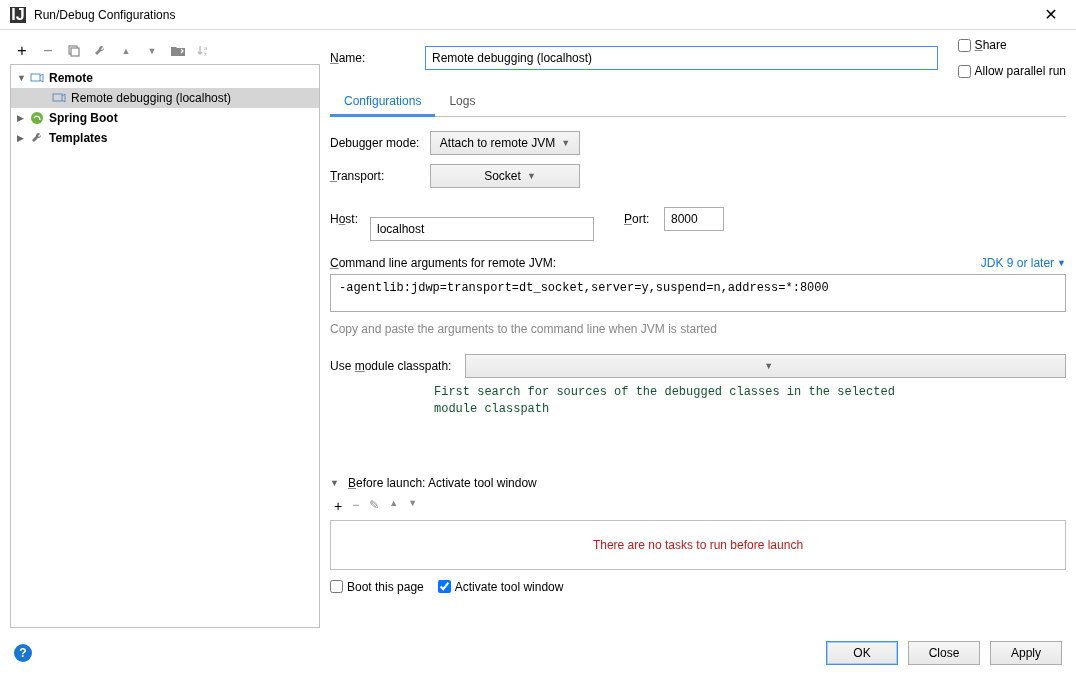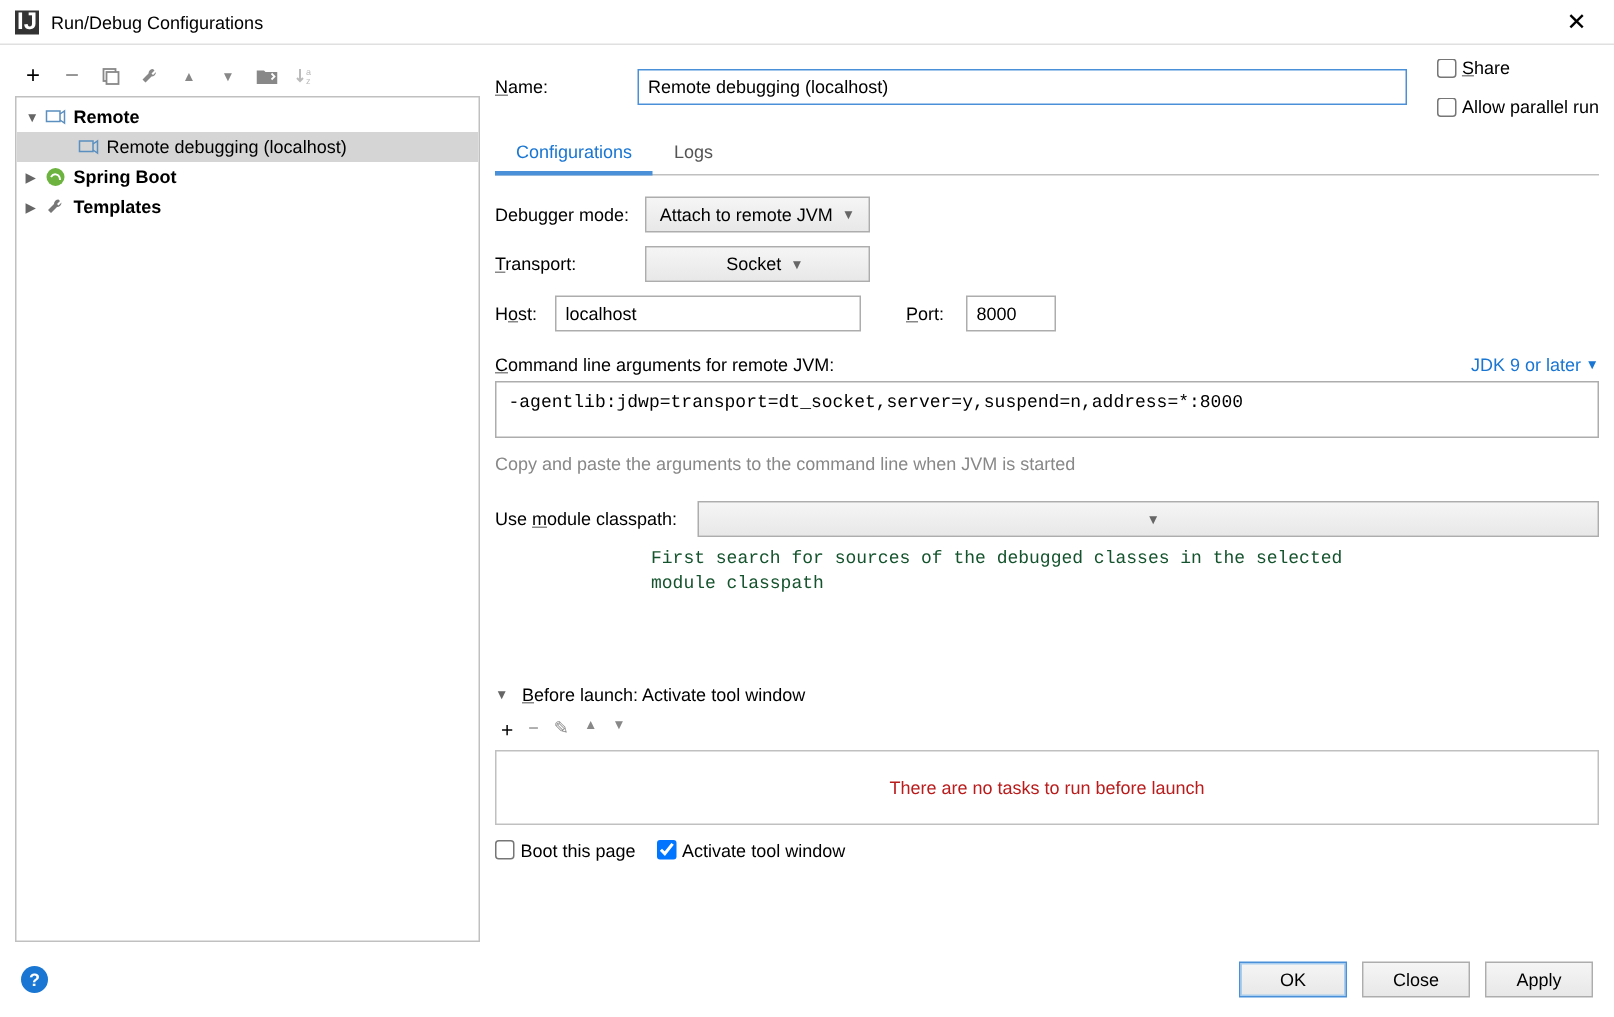--- a/index.html
+++ b/index.html
@@ -314,21 +314,21 @@
       </div>
       <div class="form-row">
         <span class="lbl"><span class="underline">T</span>ransport:</span>
         <div class="combo" style="width:150px;padding-left:16px;">
           <span>Socket</span>
             <span class="chev">▼</span>
         </div>
       </div>
       <div class="form-row">
         <span class="lbl" style="width:40px;">H<span class="underline">o</span>st:</span>
-        <input class="text-input" style="width: 204px;" value="localhost">
+        <input class="text-input" style="width: 224px; margin-top: 20px;" value="localhost">
         <span style="width:40px; margin-left:30px;"><span class="underline">P</span>ort:</span>
         <input class="text-input" style="width: 60px;" value="8000">
       </div>
 
       <div class="cmd-label-row">
         <span><span class="underline">C</span>ommand line arguments for remote JVM:</span>
         <span class="jdk-link">
           <span>JDK 9 or later</span>
           <span style="font-size:9px;">▼</span>
         </span>

